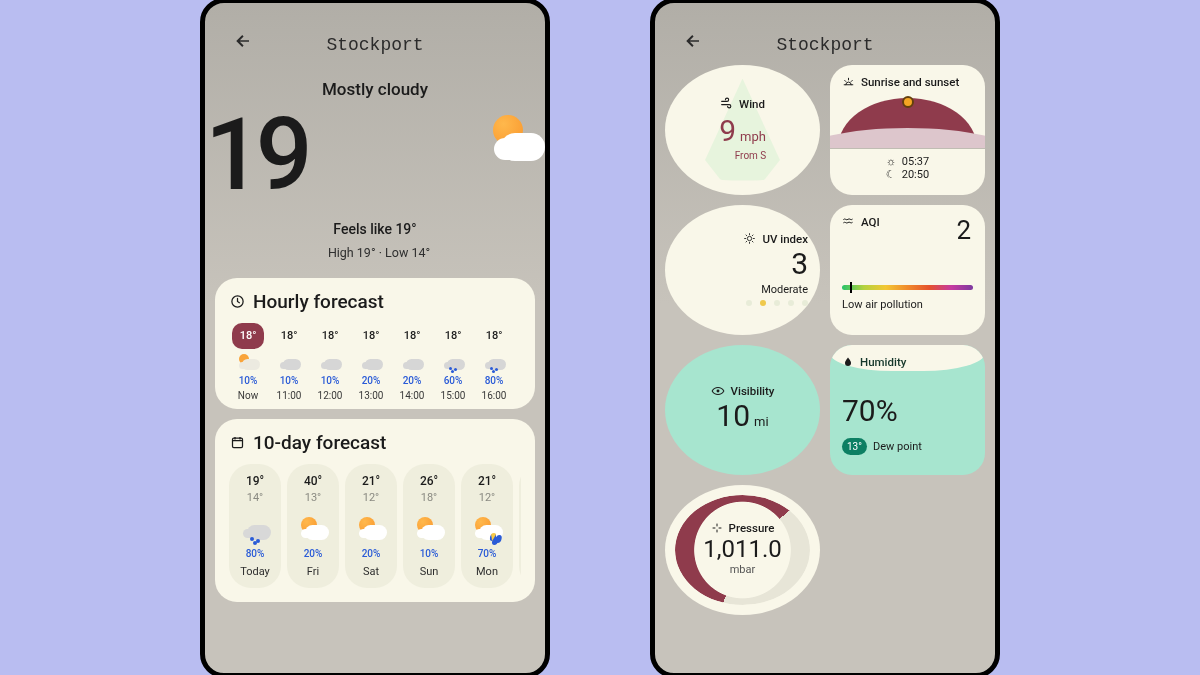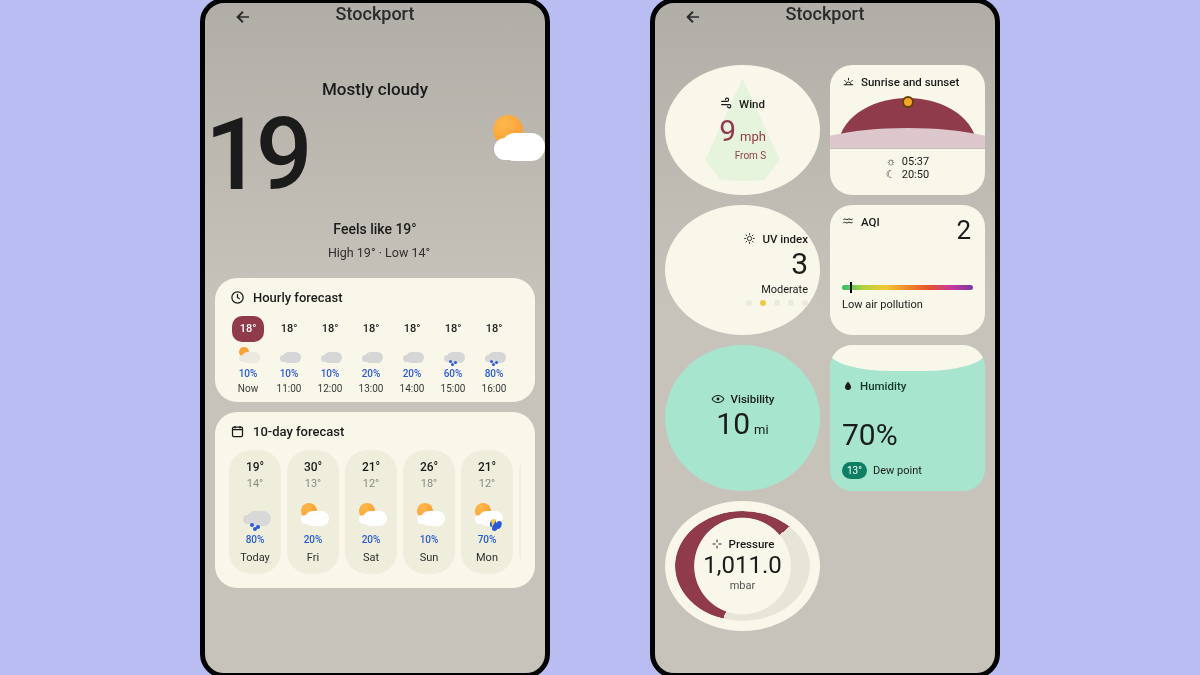--- a/index.html
+++ b/index.html
@@ -18,24 +18,25 @@
     width: 350px;
     height: 680px;
     border: 5px solid #000;
     border-radius: 24px;
     overflow: hidden;
     background: linear-gradient(#b1aea7, #c7c3bb 300px);
     position: relative;
   }
   .header {
     display: flex;
-    align-items: flex-start;
+    align-items: flex-end;
     height: 52px;
     padding: 0 24px;
     position: relative;
+    font-family: Liberation Mono, monospace;
   }
   .back-btn {
     width: 28px; height: 28px;
     display: flex; align-items: center; justify-content: center;
     cursor: pointer; font-size: 20px; color:#2b2b2b;
   }
   .title {
     position: absolute; left: 0; right: 0; text-align: center;
     font-size: 18px; font-weight: 500; color: #2b2b2b;
   }
@@ -56,21 +57,21 @@
     left: 14px; top: 22px;
     box-shadow: -10px 2px 0 -3px #fff;
   }
   .feels { font-size: 14px; margin-top: 22px; font-weight: 500;}
   .hilo  { font-size: 12.5px; margin-top: 8px; color:#2f2f2f;padding-left:8px; }
 
   .card {
     margin: 18px 10px 10px; background: #f9f7e9; border-radius: 22px;
     padding: 12px 14px 8px;
   }
-  .card-head { display: flex; align-items: center; gap: 8px; font-size: 13px; font-weight: 500; }
+  .card-head { display: flex; align-items: center; gap: 8px; font-size: 19px; font-weight: 500; }
   .card-head .ico { width: 16px; height: 16px; display:flex; align-items:center; justify-content:center; }
 
   .hours { display: flex; gap: 3px; margin-top: 10px; overflow: hidden; }
   .hour-col {
     width: 38px; flex: 0 0 38px; text-align: center;
     display: flex; flex-direction: column; align-items: center; gap: 4px;
   }
   .hour-temp {
     font-size: 11px; font-weight: 500;
     width: 32px; height: 26px; border-radius: 10px; line-height: 26px;
@@ -175,21 +176,21 @@
       radial-gradient(circle at 100% 60%,#a7e5cf 9px, transparent 9px),
       radial-gradient(circle at 75% 95%, #a7e5cf 9px, transparent 9px),
       radial-gradient(circle at 30% 98%, #a7e5cf 9px, transparent 9px),
       radial-gradient(circle at 3% 70%,  #a7e5cf 9px, transparent 9px),
       radial-gradient(circle at 8% 25%,  #a7e5cf 9px, transparent 9px);}
   .vis > *{position:relative;}
 
   .hum{background:#a7e5cf;overflow:hidden;}
   .hum .wave{position:absolute;left:0;right:0;top:0;height:26px;background:#f9f7e9;
     border-radius:0 0 40% 40% / 0 0 18px 18px;}
-  .hum .tile-head{position:relative;color:#15372b;margin-top:24px;}
+  .hum .tile-head{position:relative;color:#15372b;}
   .hum .pct{font-size:30px;font-weight:400;margin-top:24px;}
   .hum .dew{display:flex;align-items:center;gap:6px;font-size:11px;margin-top:10px;}
   .hum .badge{background:#0d7f63;color:#fff;font-size:10px;padding:3px 5px;border-radius:10px;}
 
   .press{border-radius:50%;text-align:center;display:flex;flex-direction:column;
          justify-content:center;align-items:center;position:relative;}
   .press .ring{position:absolute;inset:10px;border-radius:50%;
     background:conic-gradient(from 200deg,#8f3b4c 0 210deg,#e7e5d7 210deg 360deg);
     -webkit-mask:radial-gradient(circle,transparent 55%,#000 56%);
             mask:radial-gradient(circle,transparent 55%,#000 56%);}
@@ -313,21 +314,21 @@
         <div class="day-col">
           <div class="day-hi">19°</div>
           <div class="day-lo">14°</div>
           <div class="day-ico drain">
             <div class="dcloud" style="background:#d8d8d8;box-shadow:-7px 1px 0 -3px #d8d8d8;"></div>
           </div>
           <div class="day-pct">80%</div>
           <div class="day-lbl">Today</div>
         </div>
         <div class="day-col">
-          <div class="day-hi">30°</div>
+          <div class="day-hi">40°</div>
           <div class="day-lo">13°</div>
           <div class="day-ico">
             <div class="dsun"></div>
             <div class="dcloud"></div>
           </div>
           <div class="day-pct">20%</div>
           <div class="day-lbl">Fri</div>
         </div>
         <div class="day-col">
           <div class="day-hi">21°</div>

